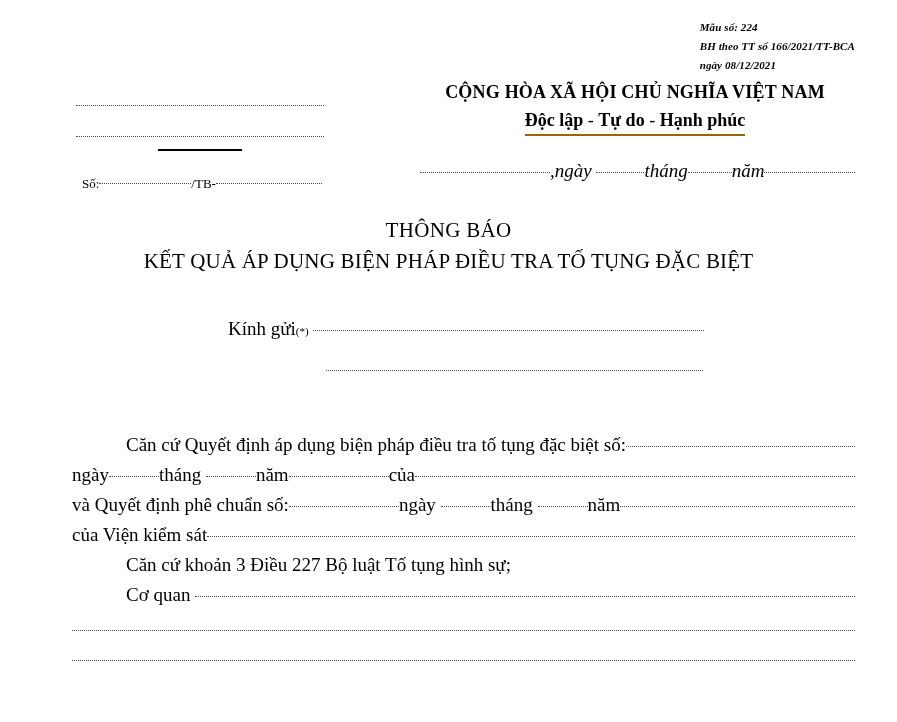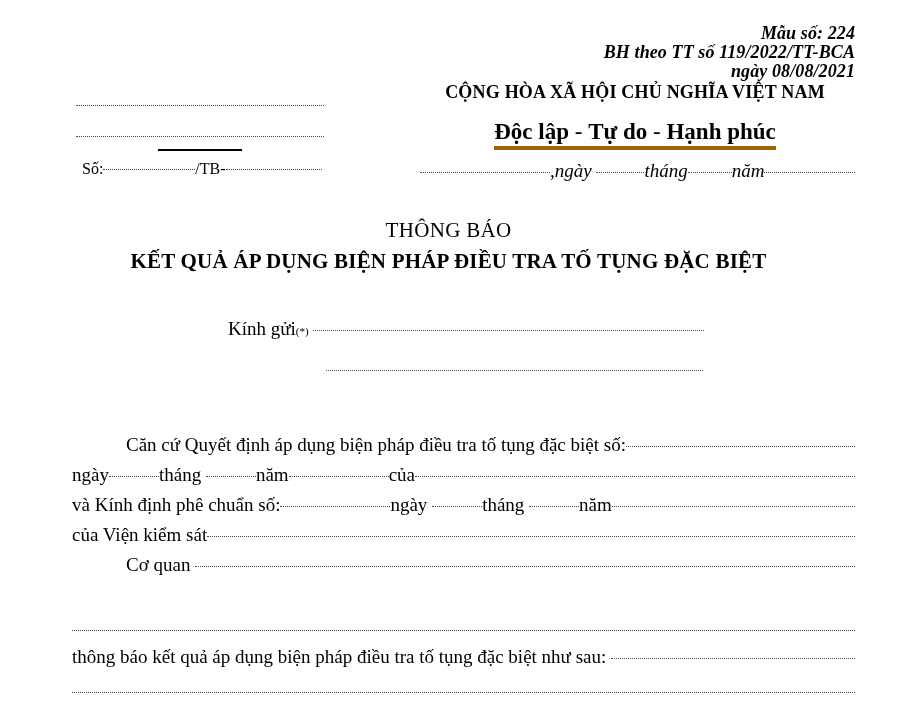--- a/index.html
+++ b/index.html
@@ -30,26 +30,26 @@
     top: -4px;
     min-width: 10px;
   }
   .dots.fixed-50 { flex: 0 0 50px; }
   .dots.fixed-100 { flex: 0 0 100px; }
   .dots.fixed-110 { flex: 0 0 110px; }
 
   
   .model-ref {
     position: absolute;
-    top: 24px;
+    top: 18px;
     right: 42px;
-    text-align: right;
+    text-align: left;
     font-style: italic;
     font-weight: bold;
-    font-size: 18px;
+    font-size: 11px;
     line-height: 19px;
     letter-spacing: 0.1px;
   }
 
   
   .agency-block {
     position: absolute;
     left: 76px;
     top: 86px;
     width: 248px;
@@ -65,25 +65,25 @@
     width: 84px;
     height: 0;
     border-top: 2px solid #000;
     margin: 12px auto 0 auto;
   }
 
   
   .so-line {
     position: absolute;
     left: 82px;
-    top: 160px;
+    top: 176px;
     width: 240px;
     display: flex;
     align-items: baseline;
-    font-size: 16px;
+    font-size: 13px;
   }
   .so-label { white-space: pre; }
   .so-dots-1 {
     flex: 0 0 92px;
     border-bottom: 1px dotted #4a4a4a;
     position: relative;
     top: -4px;
   }
   .so-tb { white-space: pre; font-family: Liberation Serif, serif; }
   .so-dots-2 {
@@ -103,25 +103,25 @@
   }
   .national .country {
     font-weight: bold;
     font-size: 18px;
     letter-spacing: 0.2px;
     line-height: 25px;
     white-space: nowrap;
   }
   .national .motto {
     font-weight: bold;
-    font-size: 23px;
+    font-size: 18px;
     line-height: 26px;
-    margin-top: 14px;
+    margin-top: 2px;
     display: inline-block;
-    border-bottom: 4px solid #a16207;
+    border-bottom: 2px solid #a16207;
     padding-bottom: 1px;
     white-space: nowrap;
   }
   .motto .sep {
     font-weight: normal;
   }
 
   
   .date-line {
     position: absolute;
@@ -147,21 +147,21 @@
     width: 897px;
     text-align: center;
   }
   .title-main {
     font-weight: normal;
     font-size: 21px;
     letter-spacing: 0.3px;
     line-height: 28px;
   }
   .title-sub {
-    font-weight: bold;
+    font-weight: normal;
     font-size: 21px;
     letter-spacing: 0.2px;
     line-height: 30px;
     margin-top: 2px;
   }
 
   
   .kinh-gui {
     position: absolute;
     left: 228px;
@@ -238,22 +238,22 @@
     height: 32px;
   }
 </style>
 </head>
 <body>
 
 <div class="page">
 
   <div class="model-ref">
     <div>Mẫu số: 224</div>
-    <div>BH theo TT số 119/2022/TT-BCA</div>
-    <div>ngày 08/08/2021</div>
+    <div>BH theo TT số 166/2021/TT-BCA</div>
+    <div>ngày 08/12/2021</div>
   </div>
 
   <div class="agency-block">
     <div class="agency-line"></div>
     <div class="agency-line second"></div>
     <div class="agency-rule"></div>
   </div>
 
   <div class="so-line">
     <span class="so-label">Số:</span>
@@ -303,52 +303,52 @@
       <span class="dots fixed-50"></span>
       <span class="txt">tháng&nbsp;</span>
       <span class="dots fixed-50"></span>
       <span class="txt">năm</span>
       <span class="dots fixed-100"></span>
       <span class="txt">của</span>
       <span class="dots"></span>
     </div>
 
     <div class="p-row">
-      <span class="txt">và Kính định phê chuẩn số:</span>
+      <span class="txt">và Quyết định phê chuẩn số:</span>
       <span class="dots fixed-110"></span>
       <span class="txt">ngày&nbsp;</span>
       <span class="dots fixed-50"></span>
       <span class="txt">tháng&nbsp;</span>
       <span class="dots fixed-50"></span>
       <span class="txt">năm</span>
       <span class="dots"></span>
     </div>
 
     <div class="p-row">
       <span class="txt">của Viện kiểm sát</span>
       <span class="dots"></span>
     </div>
 
+    <div class="p-row">
+      <span class="indent"></span>
+      <span class="txt">Căn cứ khoản 3 Điều 227 Bộ luật Tố tụng hình sự;</span>
+    </div>
 
     <div class="p-row">
       <span class="indent"></span>
       <span class="txt">Cơ quan&nbsp;</span>
       <span class="dots"></span>
     </div>
 
   </div>
 
   <div class="bottom-block">
     <div class="dotted-row">
       <div class="line"></div>
     </div>
-    <div class="text-row">
-      <span class="txt">thông báo kết quả áp dụng biện pháp điều tra tố tụng đặc biệt như sau:&nbsp;</span>
-      <span class="dots"></span>
-    </div>
     <div class="dotted-row">
       <div class="line"></div>
     </div>
     <div class="dotted-row">
       
     </div>
   </div>
 
 </div>
 

